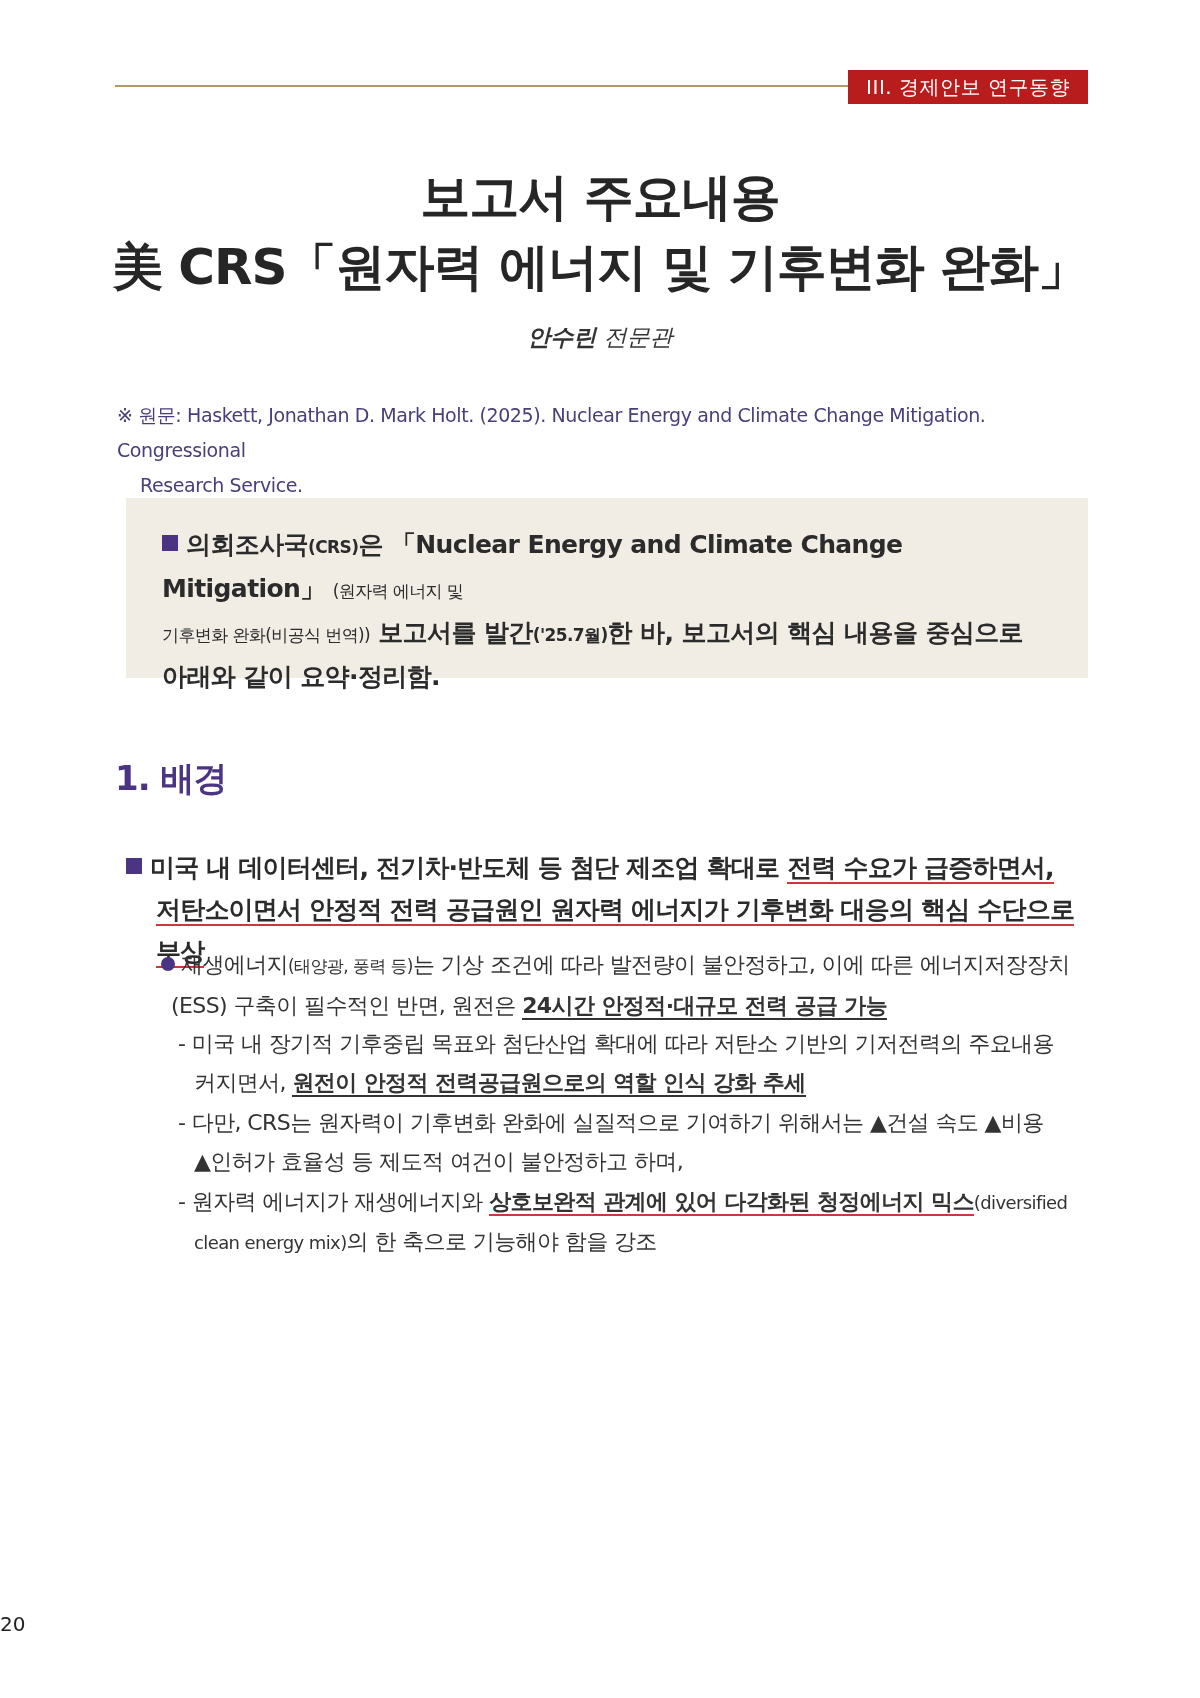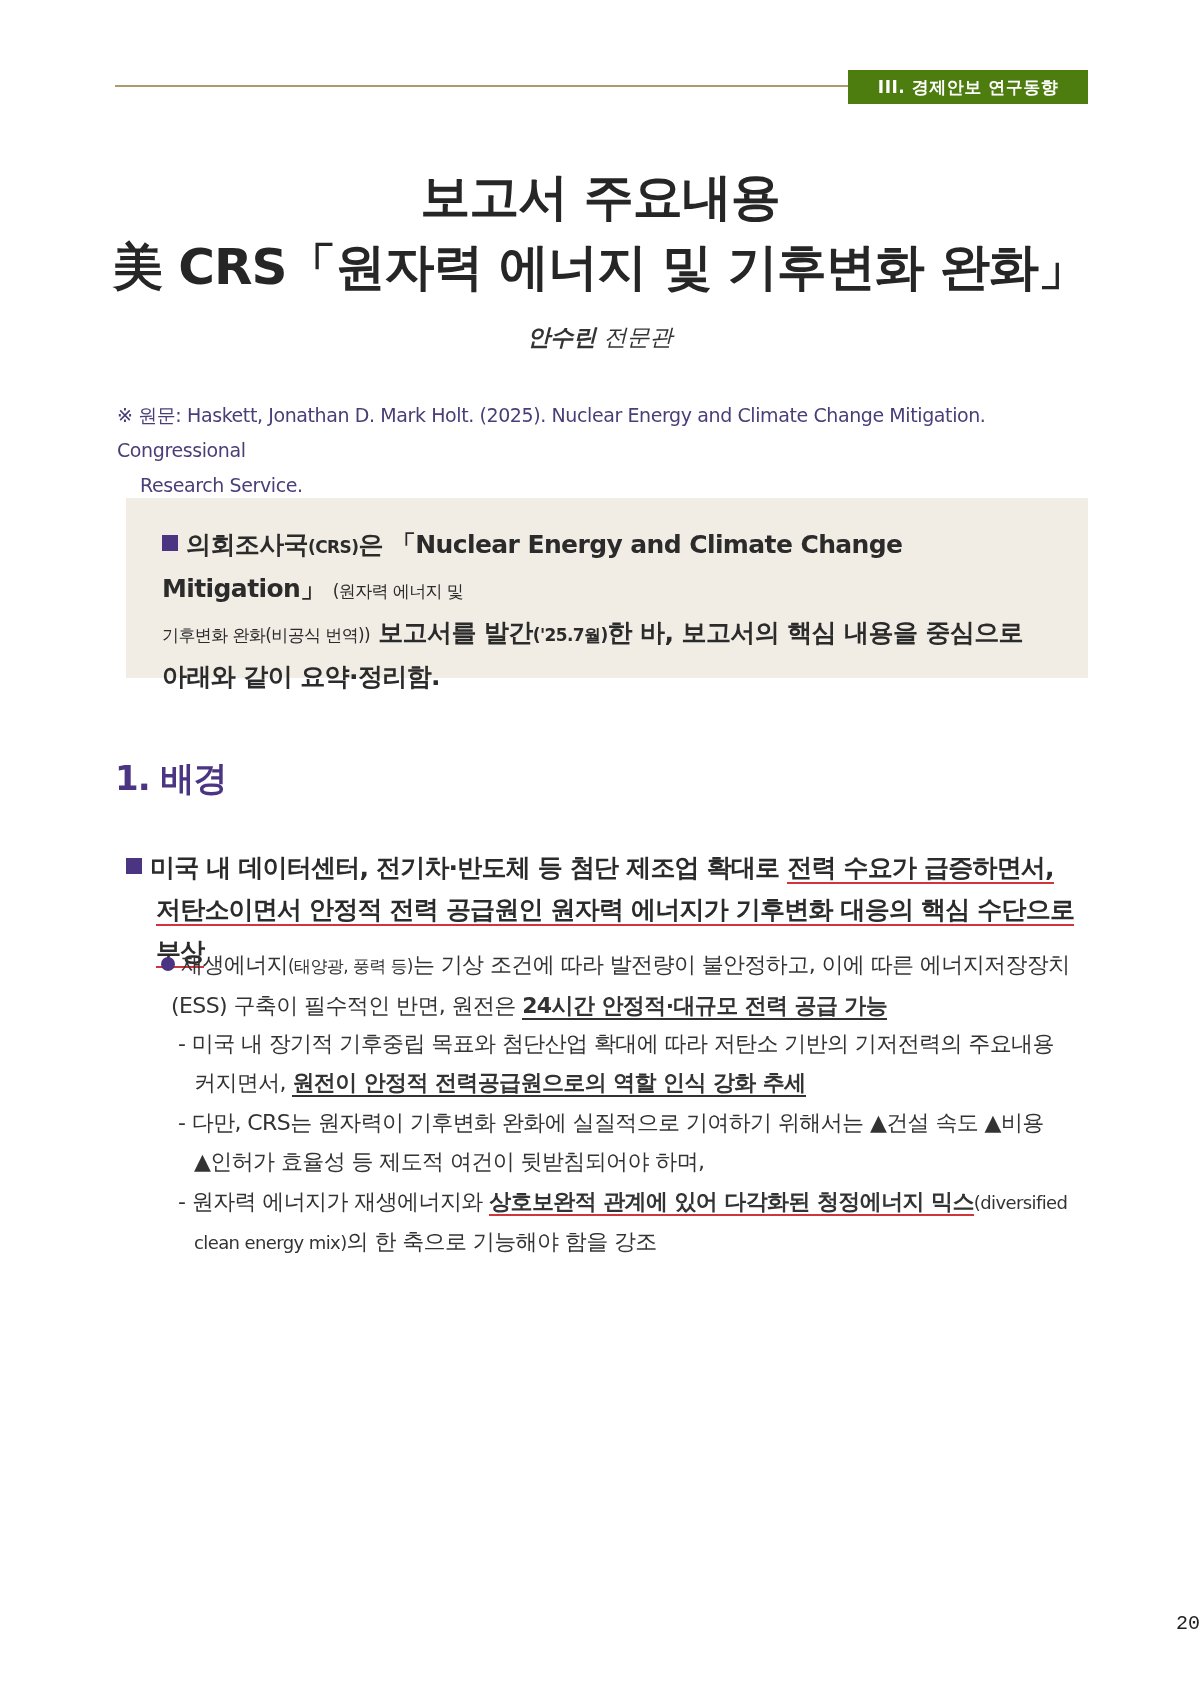--- a/index.html
+++ b/index.html
@@ -1,21 +1,21 @@
 <!DOCTYPE html>
 <html><head>
 <meta charset="utf-8">
 <style>
   html, body { margin:0; padding:0; background:#ffffff; }
   body { width:1200px; height:1698px; position:relative; overflow:hidden;
          font-family:"DejaVu Sans","Liberation Sans",sans-serif; color:#2b2b2b; }
 
   .header-rule { position:absolute; left:115px; top:85px; width:735px; height:2px; background:#b09a6c; }
-  .header-tag { position:absolute; left:848px; top:70px; width:240px; height:34px; background:#4d7c0f;
-                color:#fff; font-size:17px; line-height:34px; text-align:center; letter-spacing:0.5px;font-weight:bold; }
+  .header-tag { position:absolute; left:848px; top:70px; width:240px; height:34px; background:#b91c1c;
+                color:#fff; font-size:20px; line-height:34px; text-align:center; letter-spacing:0.5px; }
 
   .title { position:absolute; left:0; top:162px; width:1200px; text-align:center;
            font-size:50px; font-weight:bold; line-height:70px; color:#262626; letter-spacing:-1px; }
   .author { position:absolute; left:0; top:322px; width:1200px; text-align:center; font-size:23px; color:#333;font-style:italic; }
   .author b { font-weight:bold; }
 
   .source { position:absolute; left:117px; top:398px; width:975px; font-size:19px; line-height:35px;
             color:#4a3d78; letter-spacing:-0.4px; }
   .source .indent { padding-left:23px; display:block; }
 
@@ -33,21 +33,21 @@
   .ul-dark { border-bottom:2px solid #333; font-weight:bold; }
 
   .bullet { position:absolute; left:161px; top:945px; width:940px; font-size:22px; line-height:39px; color:#333; letter-spacing:-0.6px; }
   .bullet .dot { display:inline-block; width:14px; height:14px; border-radius:50%; background:#4b3582; margin-right:6px; vertical-align:1px; }
   .bullet .small { font-size:17px; }
 
   .dash { position:absolute; left:178px; width:918px; font-size:22px; line-height:39px; color:#333; letter-spacing:-0.6px; }
   .dash .cont { padding-left:16px; display:block; }
   .dash .small { font-size:18px; }
 
-  .page-num { position:absolute; left:0; top:1612px; width:1200px; text-align:right; font-size:20px; color:#222;font-family:Liberation Mono, monospace; }
+  .page-num { position:absolute; left:0; top:1612px; width:1200px; text-align:left; font-size:20px; color:#222; }
 </style>
 </head>
 <body>
 
 <div class="header-rule"></div>
 <div class="header-tag">III. 경제안보 연구동향</div>
 
 <div class="title">
   <div>보고서 주요내용</div>
   <div>美 CRS「원자력 에너지 및 기후변화 완화」</div>
@@ -83,21 +83,21 @@
   <span style="display:block;padding-left:10px;"><span>(ESS) 구축이 필수적인 반면, 원전은 </span><span class="ul-dark">24시간 안정적·대규모 전력 공급 가능</span></span>
 </div>
 
 <div class="dash" style="top:1024px;">
   <span>- 미국 내 장기적 기후중립 목표와 첨단산업 확대에 따라 저탄소 기반의 기저전력의 주요내용</span>
   <span class="cont"><span>커지면서, </span><span class="ul-dark">원전이 안정적 전력공급원으로의 역할 인식 강화 추세</span></span>
 </div>
 
 <div class="dash" style="top:1103px;">
   <span>- 다만, CRS는 원자력이 기후변화 완화에 실질적으로 기여하기 위해서는 ▲건설 속도 ▲비용</span>
-  <span class="cont">▲인허가 효율성 등 제도적 여건이 뒷받침되어야 하며,</span>
+  <span class="cont">▲인허가 효율성 등 제도적 여건이 불안정하고 하며,</span>
 </div>
 
 <div class="dash" style="top:1182px;">
   <span>- 원자력 에너지가 재생에너지와 </span><span class="ul-red" style="font-weight:bold">상호보완적 관계에 있어 다각화된 청정에너지 믹스</span><span class="small">(diversified</span>
   <span class="cont"><span class="small">clean energy mix)</span><span>의 한 축으로 기능해야 함을 강조</span></span>
 </div>
 
 <div class="page-num">20</div>
 
 </body></html>

